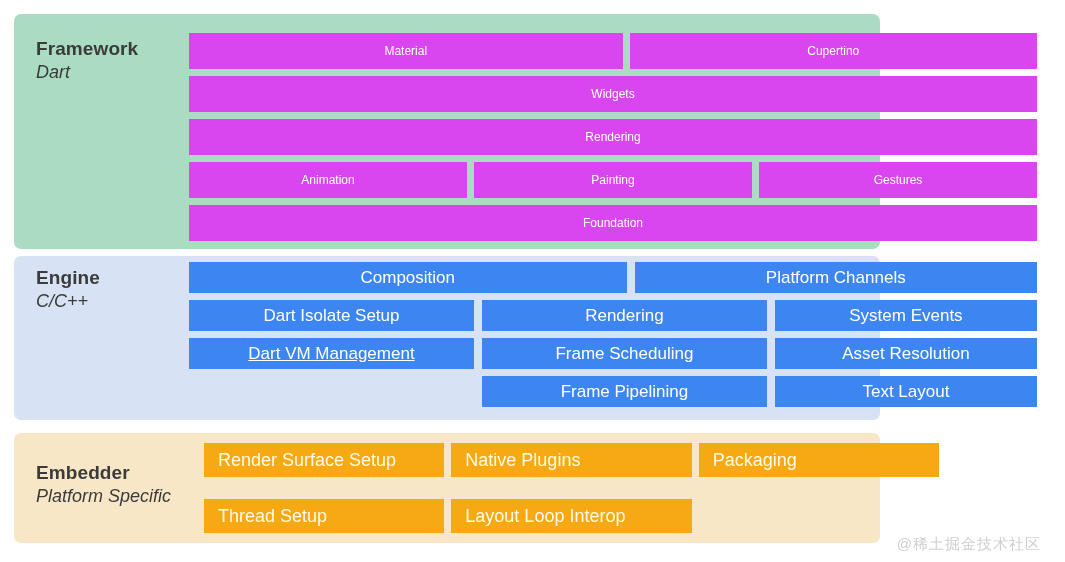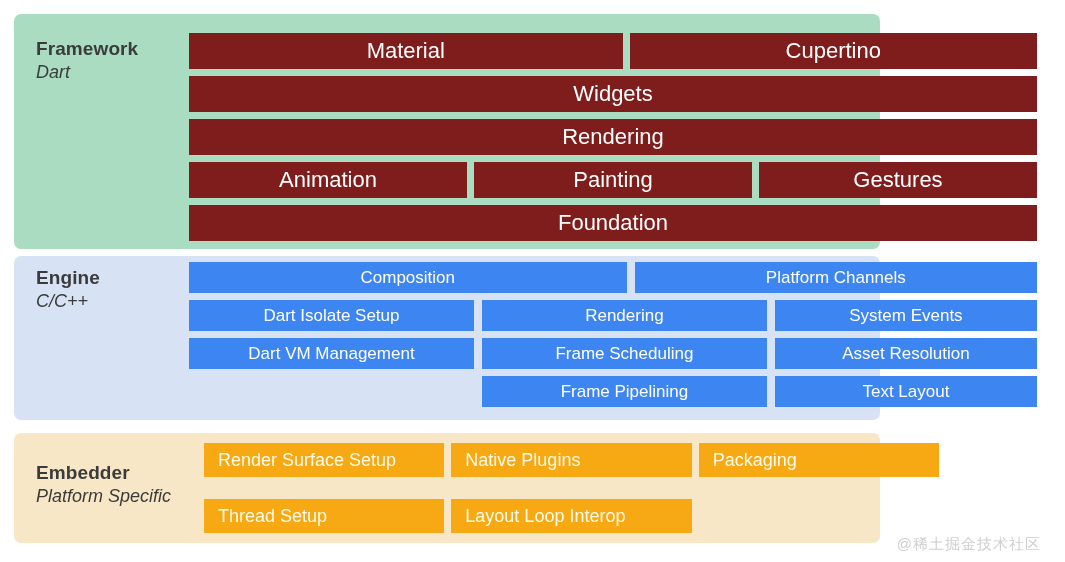--- a/index.html
+++ b/index.html
@@ -100,23 +100,23 @@
     display: flex;
     align-items: center;
     white-space: nowrap;
     overflow: hidden;
   }
   .cell.empty {
     background: transparent !important;
   }
 
   .cell-framework {
-    background: #7f1d1d;
+    background: #d946ef;
     height: 36px;
-    font-size: 22px;
+    font-size: 12px;
     justify-content: center;
     text-align: center;
   }
   .cell-engine {
     background: #3d85f0;
     height: 31px;
     font-size: 17px;
     justify-content: center;
     text-align: center;
   }
@@ -181,21 +181,21 @@
         <div class="row row-engine">
           <div class="cell cell-engine" style="flex: 100 1 0px;">Composition</div>
           <div class="cell cell-engine" style="flex: 92 1 0px;">Platform Channels</div>
         </div>
         <div class="row row-engine">
           <div class="cell cell-engine" style="flex: 100 1 0px;">Dart Isolate Setup</div>
           <div class="cell cell-engine" style="flex: 100 1 0px;">Rendering</div>
           <div class="cell cell-engine" style="flex: 92 1 0px;">System Events</div>
         </div>
         <div class="row row-engine">
-          <div class="cell cell-engine" style="flex: 100 1 0px;">Dart VM Management</div>
+          <div class="cell cell-engine" style="flex: 100 1 0px; text-decoration: underline;">Dart VM Management</div>
           <div class="cell cell-engine" style="flex: 100 1 0px;">Frame Scheduling</div>
           <div class="cell cell-engine" style="flex: 92 1 0px;">Asset Resolution</div>
         </div>
         <div class="row row-engine">
           <div class="cell cell-engine empty" style="flex: 100 1 0px;"></div>
           <div class="cell cell-engine" style="flex: 100 1 0px;">Frame Pipelining</div>
           <div class="cell cell-engine" style="flex: 92 1 0px; text-align: right;">Text Layout</div>
         </div>
       </div>
   </div>

